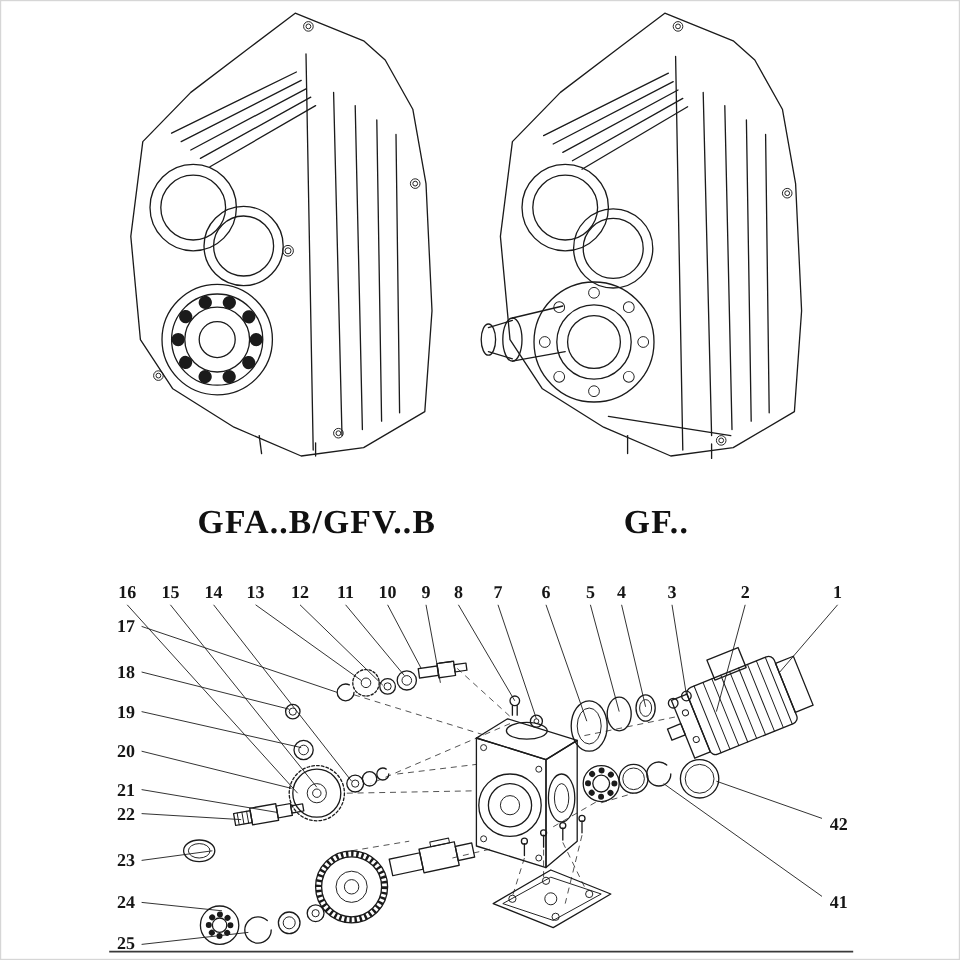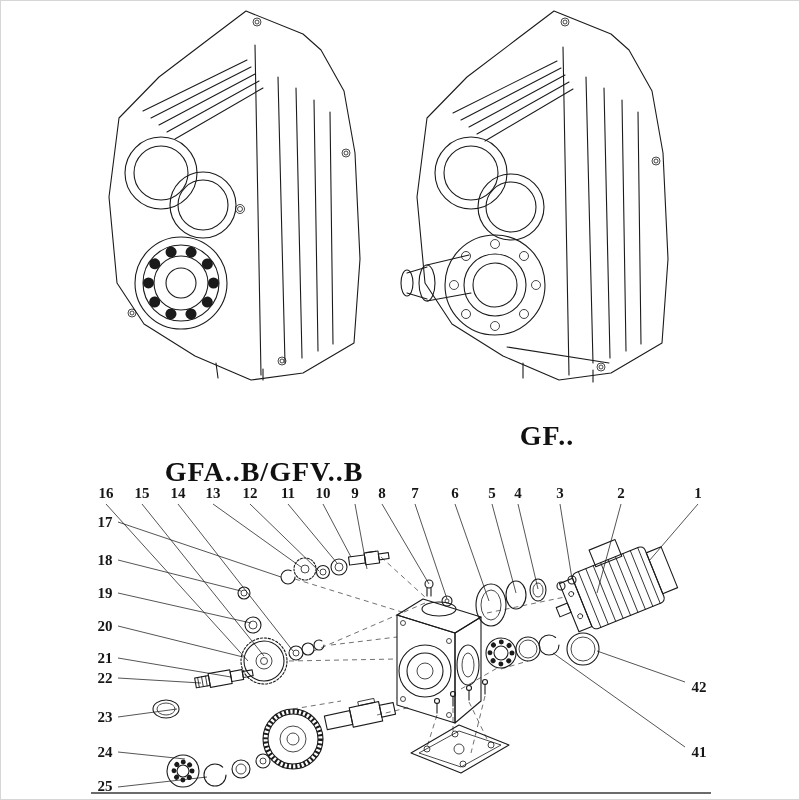--- a/index.html
+++ b/index.html
@@ -8,21 +8,21 @@
     box-sizing:border-box;border:1px solid #d6d6d6;overflow:hidden;
     font-family:"Liberation Serif", serif;
   }
   svg{position:absolute;left:0;top:0;}
   .model-label{
     position:absolute;top:419px;transform:translateX(-50%);
     font-family:"Liberation Serif", serif;
     font-size:28px;font-weight:bold;letter-spacing:1px;color:#111;
     white-space:nowrap;
   }
-  .model-label.left{left:263px;margin-top:36px;}
+  .model-label.left{left:263px;}
   .model-label.right{left:546px;}
   .callout{
     font-family:"Liberation Serif", serif;
     font-size:15px;font-weight:600;fill:#161616;
   }
   .ln{stroke:#1b1b1b;stroke-width:1.1;fill:none;stroke-linejoin:round;stroke-linecap:round;}
   .thin{stroke:#1b1b1b;stroke-width:0.8;fill:none;}
   .leader{stroke:#2a2a2a;stroke-width:0.8;fill:none;}
   .dash{stroke:#333;stroke-width:0.7;fill:none;stroke-dasharray:5 4;}
 </style>

